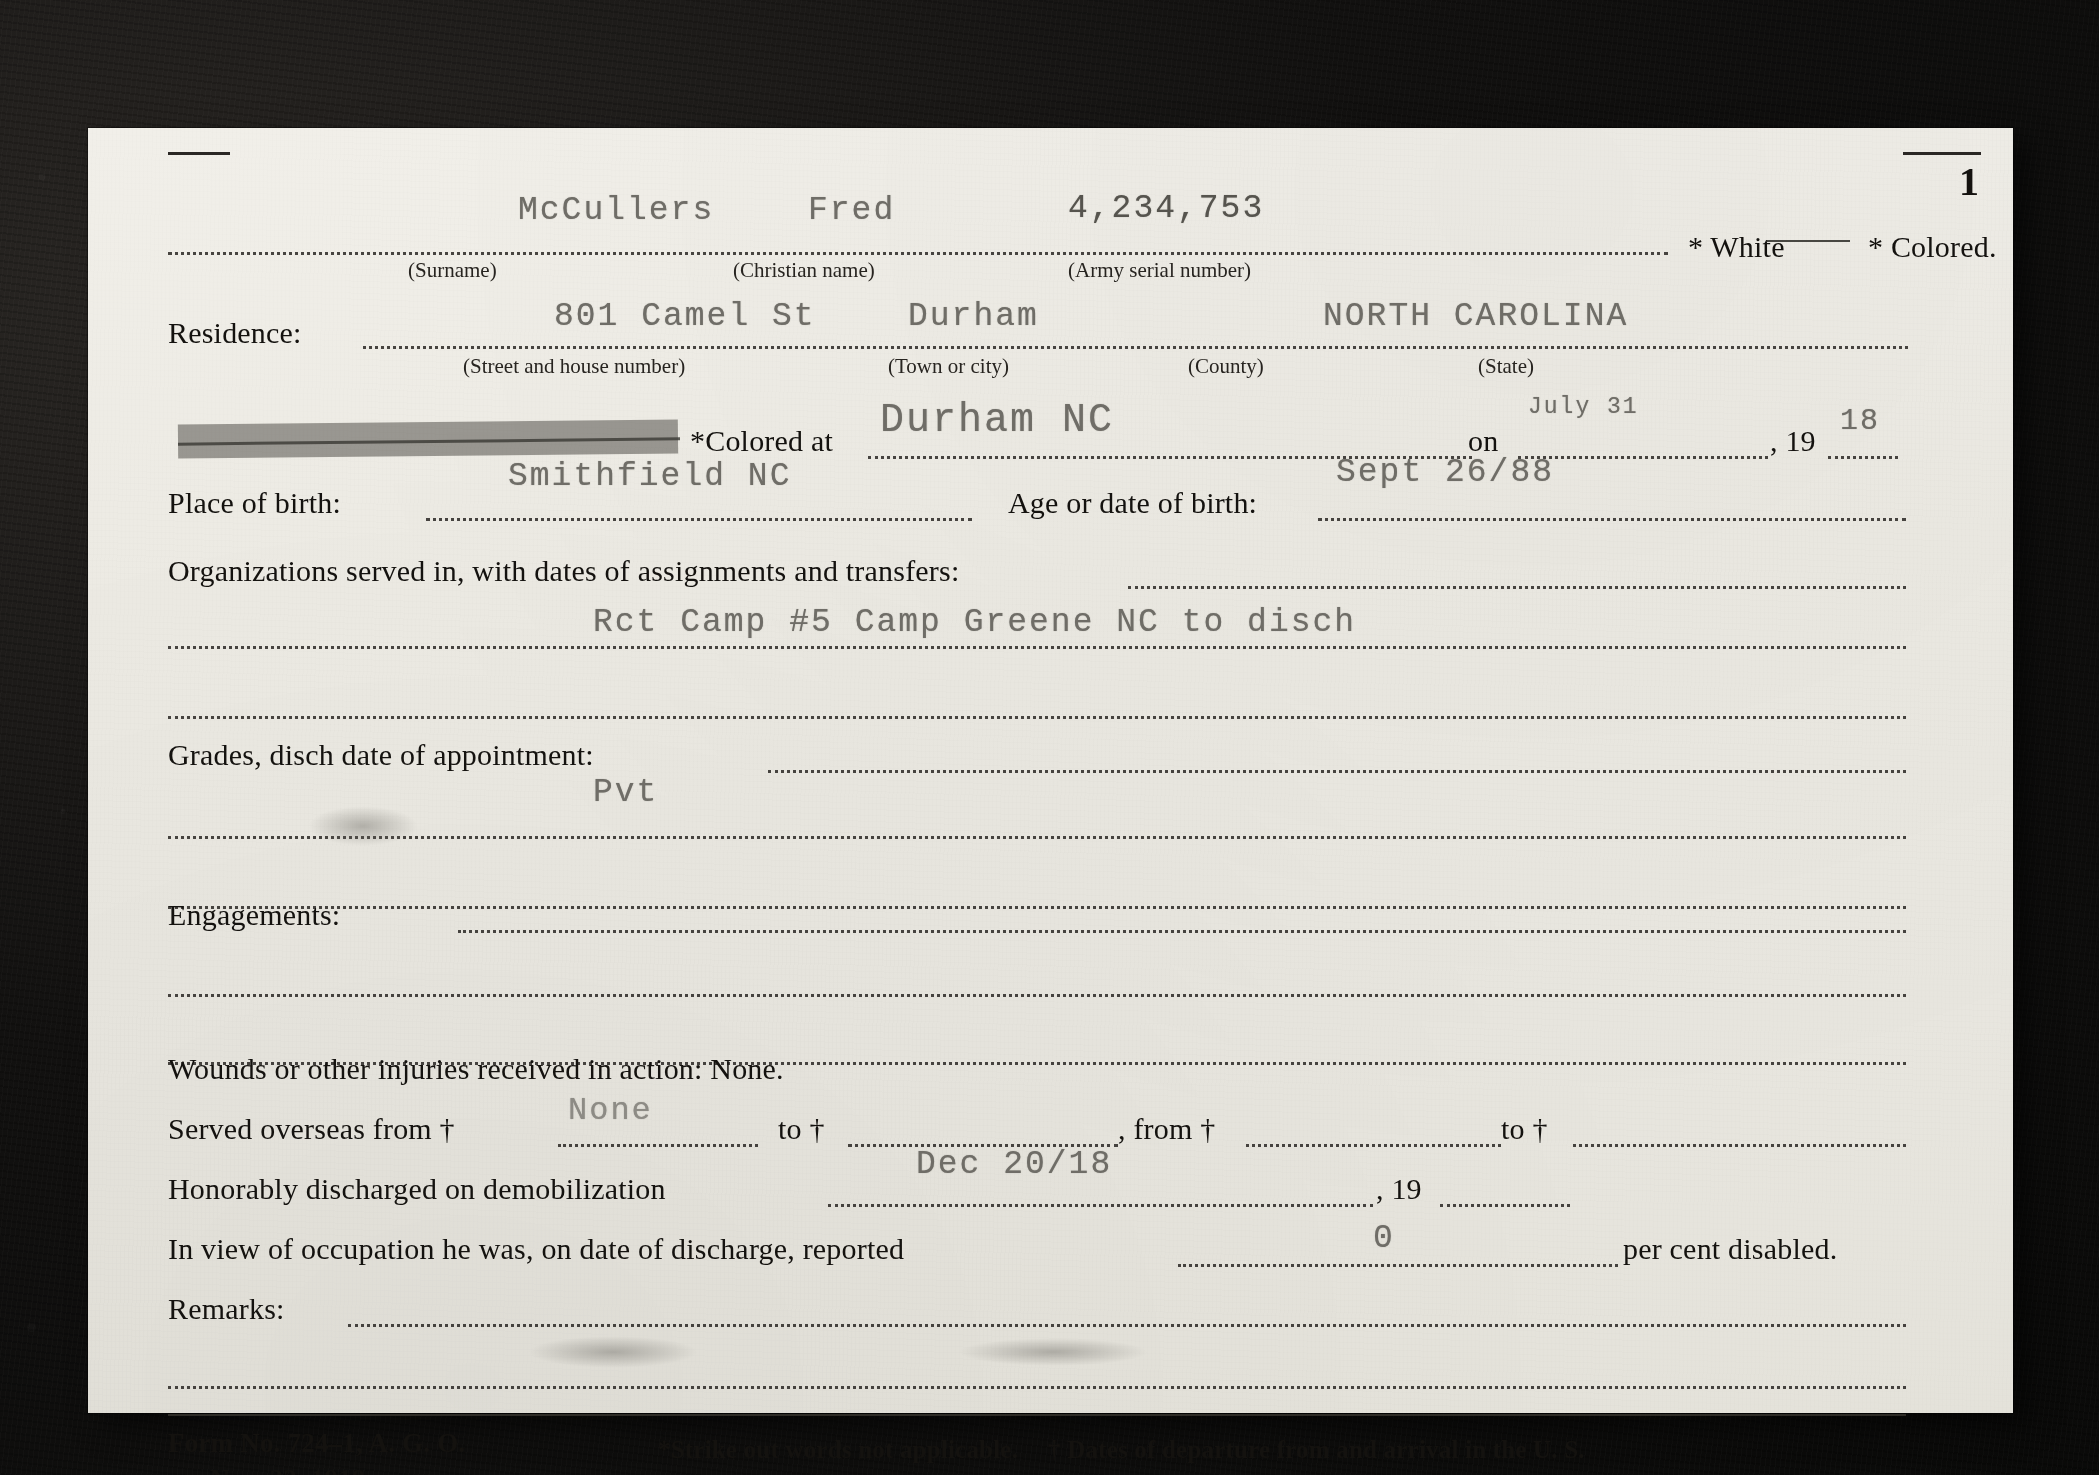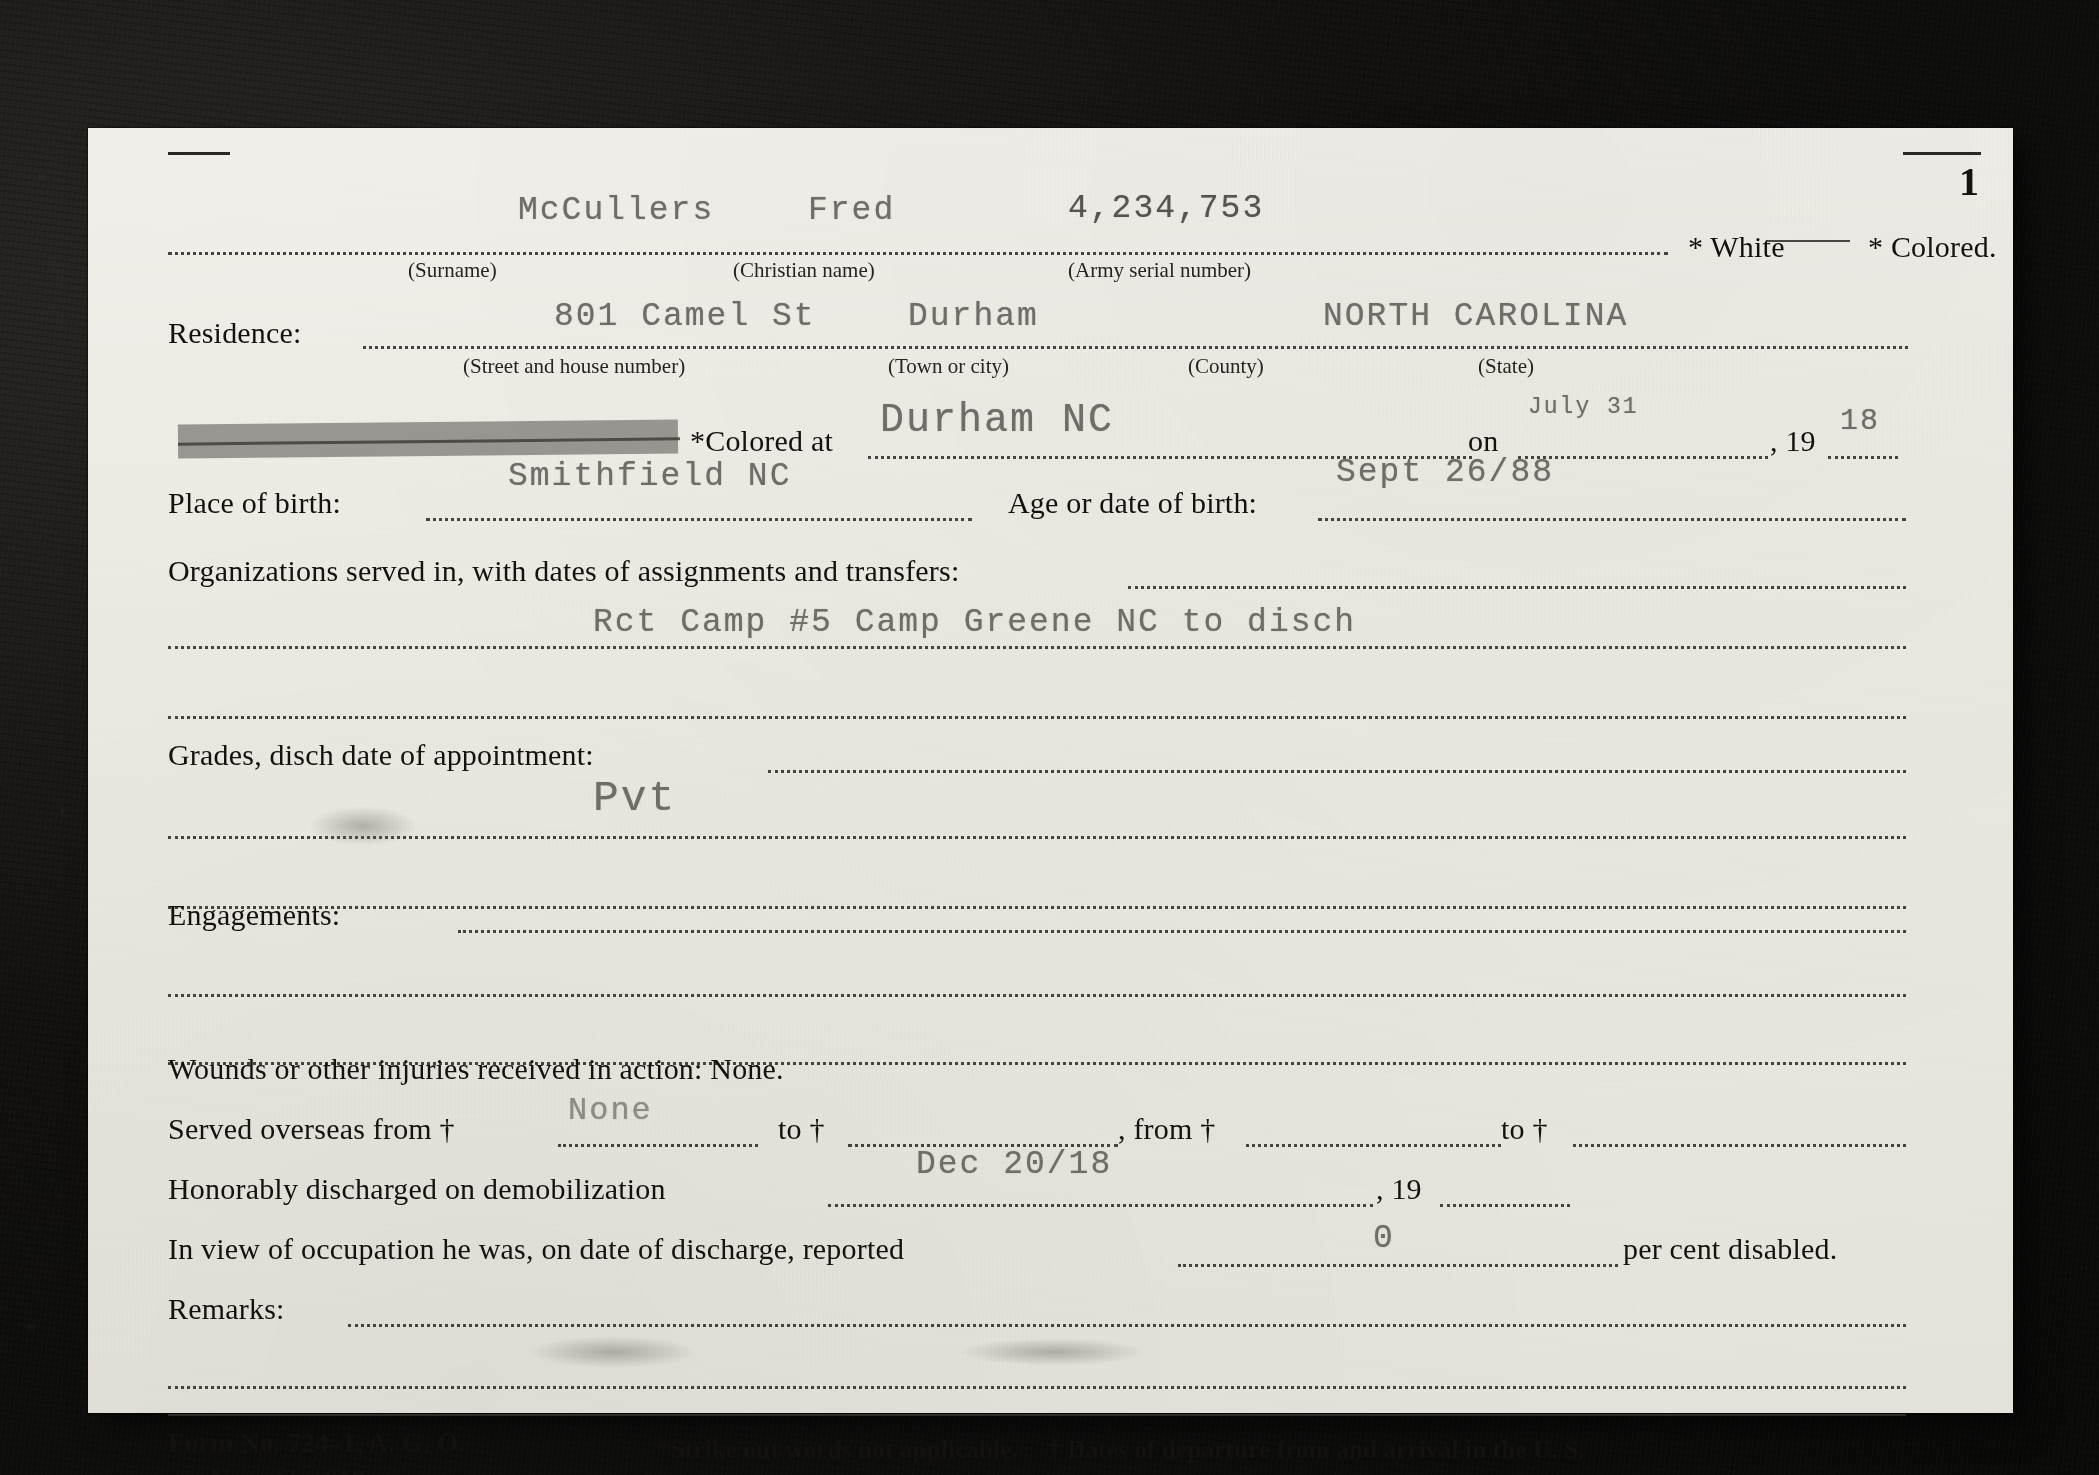--- a/index.html
+++ b/index.html
@@ -227,21 +227,21 @@
 
     <div class="pr abs" style="left:0px; top:408px;">Organizations served in, with dates of assignments and transfers:</div>
     <div class="rule" style="left:960px; top:440px; width:778px;"></div>
 
     <div class="tw abs" style="left:425px; top:458px; font-size:33px;">Rct Camp #5  Camp Greene NC to disch</div>
     <div class="rule" style="left:0px; top:500px; width:1738px;"></div>
     <div class="rule" style="left:0px; top:570px; width:1738px;"></div>
 
     <div class="pr abs" style="left:0px; top:592px;">Grades, disch date of appointment:</div>
     <div class="rule" style="left:600px; top:624px; width:1138px;"></div>
-    <div class="tw abs" style="left:425px; top:628px; font-size:43px;">Pvt</div>
+    <div class="tw abs" style="left:425px; top:628px; font-size:33px;">Pvt</div>
     <div class="rule" style="left:0px; top:690px; width:1738px;"></div>
     <div class="rule" style="left:0px; top:760px; width:1738px;"></div>
     <div class="smudge" style="left:140px; top:660px; width:110px; height:40px;"></div>
 
     <div class="pr abs" style="left:0px; top:752px;">Engagements:</div>
     <div class="rule" style="left:290px; top:784px; width:1448px;"></div>
     <div class="rule" style="left:0px; top:848px; width:1738px;"></div>
     <div class="rule" style="left:0px; top:916px; width:1738px;"></div>
 
     <div class="pr abs" style="left:0px; top:906px;">Wounds or other injuries received in action: None.</div>

